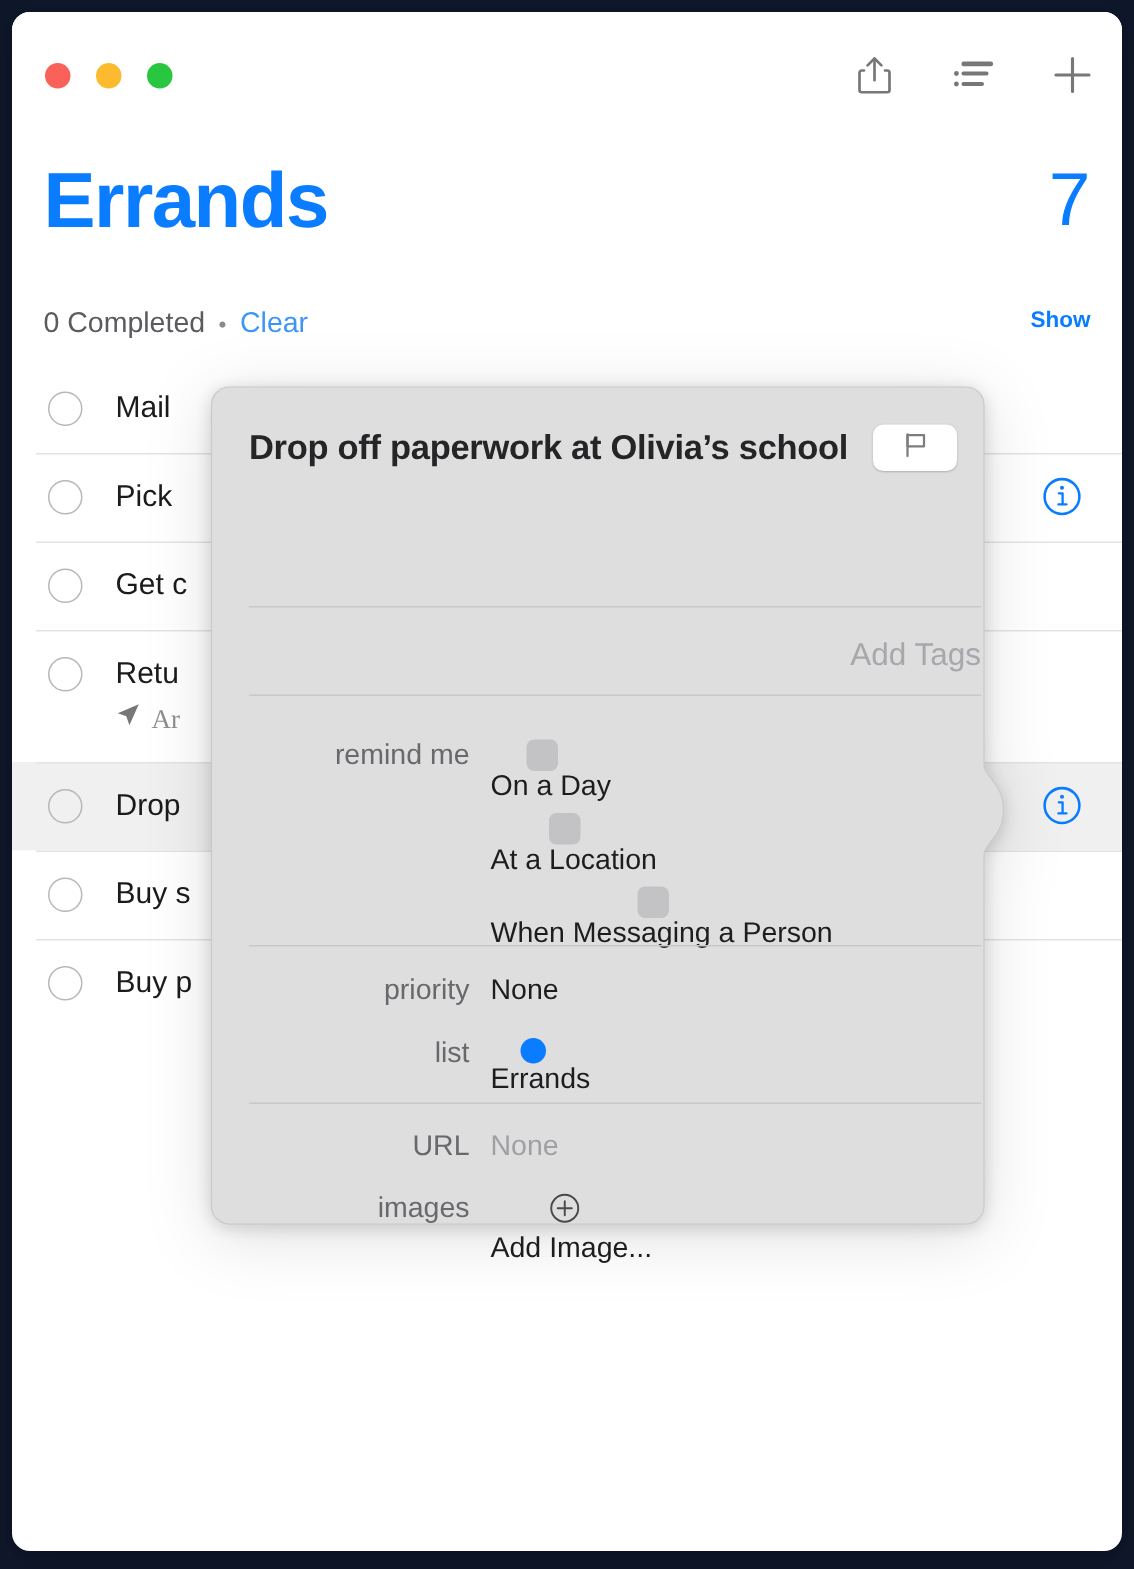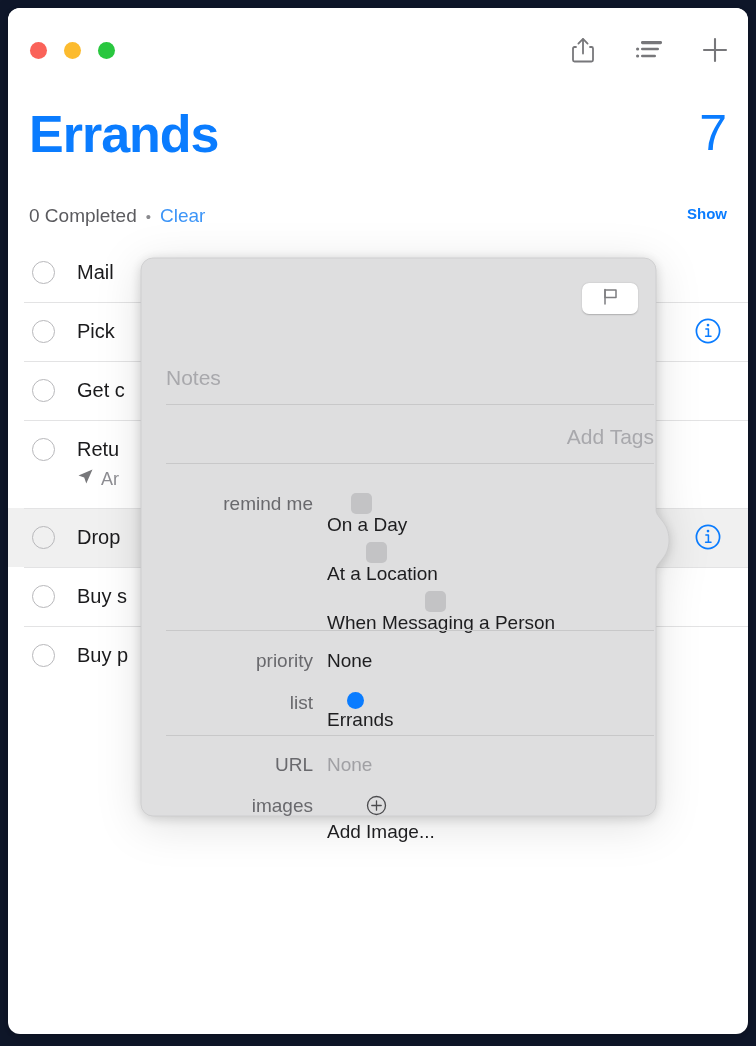--- a/index.html
+++ b/index.html
@@ -173,20 +173,21 @@
   .row .subtitle {
     position: absolute;
     left: 69px;
     top: 48px;
     font-size: 18px;
     color: #8e8e93;
     white-space: nowrap;
     display: flex;
     align-items: center;
     gap: 7px;
+    font-family: Liberation Serif, serif;
   }
   .loc-arrow { display: block; }
   .info-btn {
     position: absolute;
     right: 27px;
     top: 16px;
     width: 26px;
     height: 26px;
     cursor: default;
   }
@@ -429,31 +430,31 @@
             H 20
             A 12 12 0 0 1 8 554
             V 20
             A 12 12 0 0 1 20 8
             Z" fill="#dededf" stroke="#cacacb" stroke-width="0.8"></path>
         </svg>
       </div>
 
       <div class="pop-content">
 
+        <div class="pop-title">Drop off paperwork at Olivia’s school</div>
 
         <div class="flag-btn">
           <span>
             <svg width="19" height="19" viewBox="0 0 19 19">
               <path d="M4 2.5 V17" fill="none" stroke="#7d7d80" stroke-width="1.5" stroke-linecap="round"></path>
               <path d="M4 3 H15 L15 10.5 H4 Z" fill="none" stroke="#7d7d80" stroke-width="1.5" stroke-linejoin="round"></path>
             </svg>
           </span>
         </div>
 
-        <div class="field notes">Notes</div>
         <div class="pop-sep" style="top:146px;"></div>
 
         <div class="field tags">Add Tags</div>
         <div class="pop-sep" style="top:205px;"></div>
 
         <div class="kv" style="left:186px; top:235px;">
           <span class="label">remind me</span>
           <span class="chk"></span>
           <span class="value">On a Day</span>
         </div>

